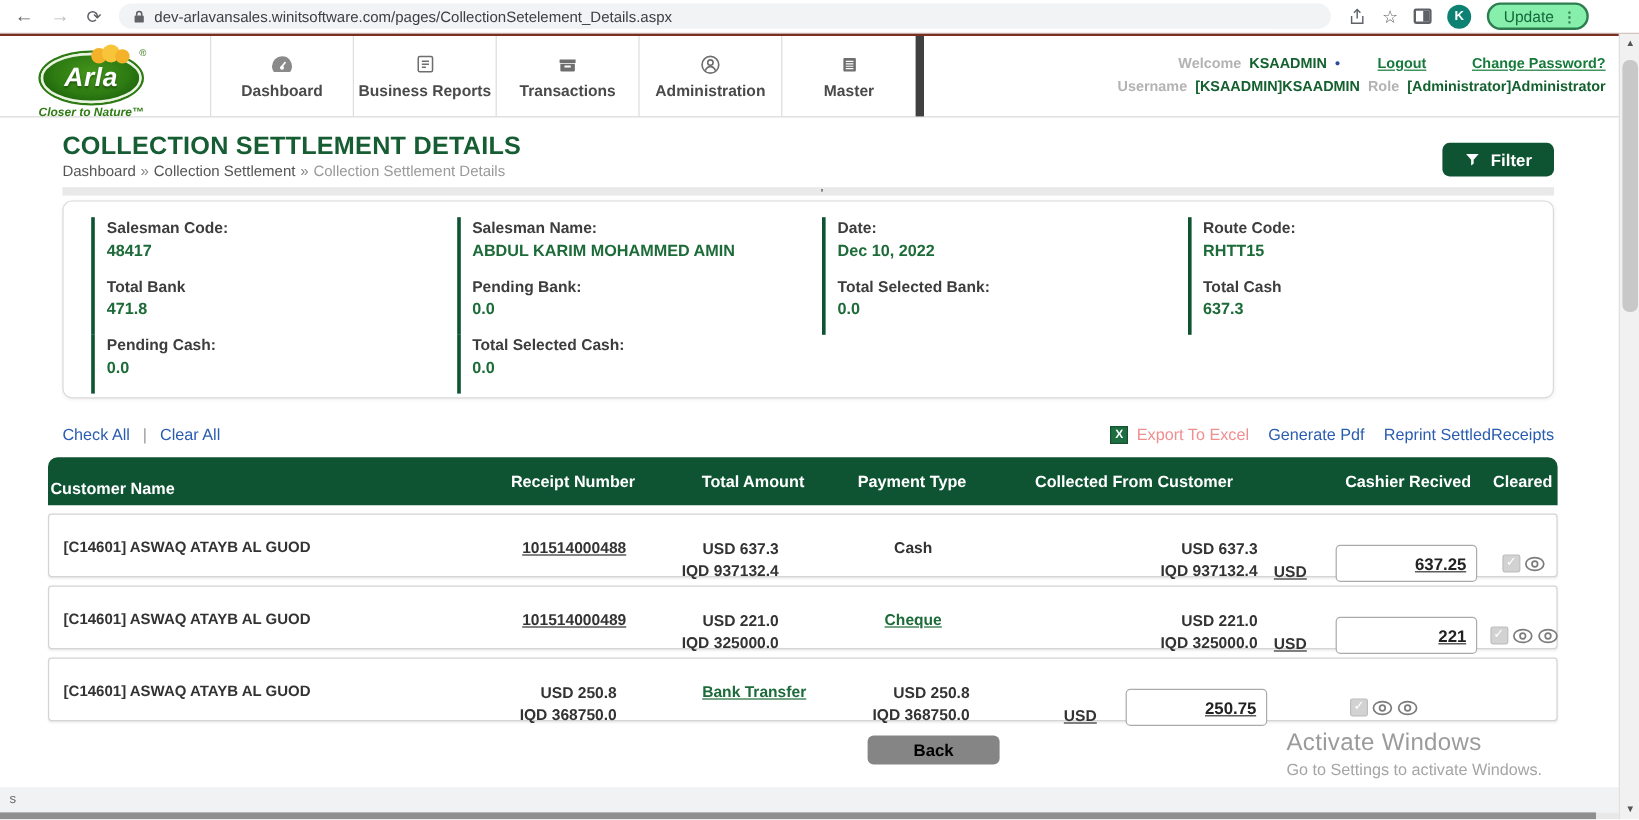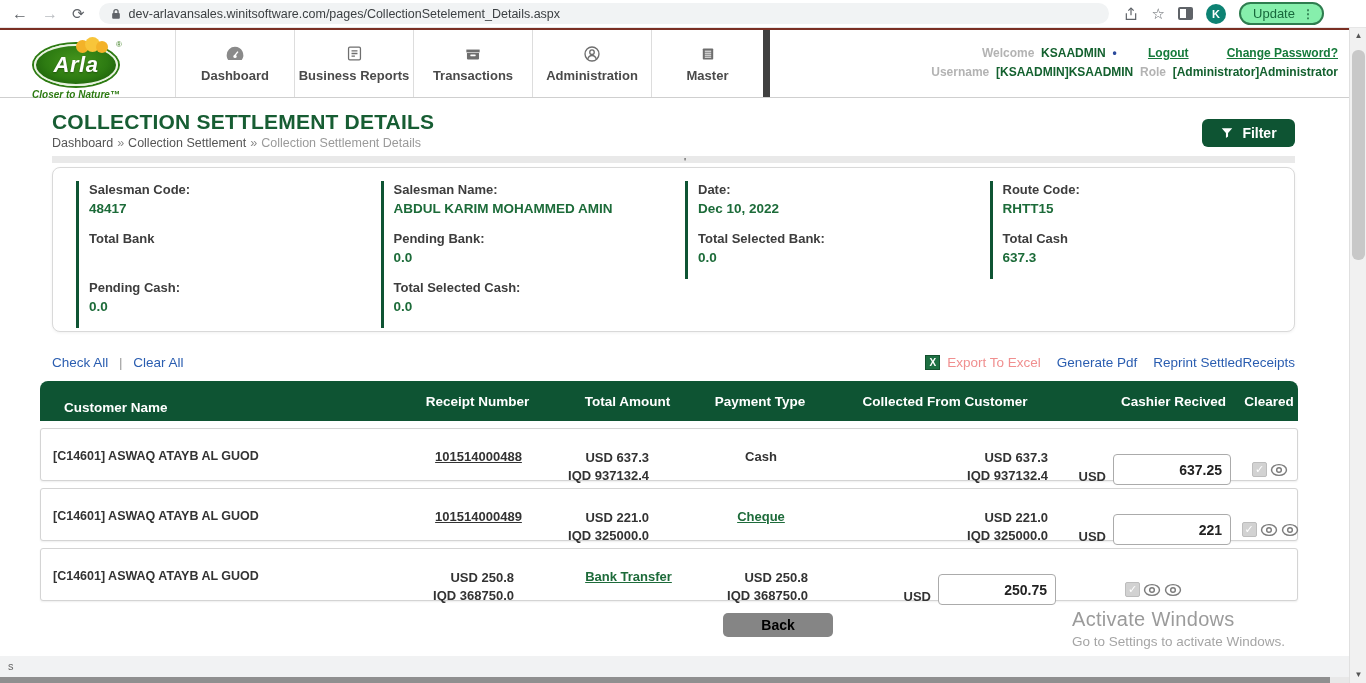--- a/index.html
+++ b/index.html
@@ -66,34 +66,34 @@
   .pipe { color:#999; padding:0 7px; }
   .right-links { position:absolute; right:0; top:0; display:flex; align-items:center; gap:16px; }
   .excel-wrap { display:flex; align-items:center; gap:7px; cursor:pointer; }
   .excel-ico { width:15px; height:15px; background:#1d6f42; border:1.5px solid #14512f; color:#fff; font-size:10px; font-weight:bold; display:flex; align-items:center; justify-content:center; }
   .pink-link { color:#f08f8f; cursor:pointer; }
 
   
   .grid-table { position:absolute; left:40px; top:283px; width:1258px; }
   .t-row { display:grid; grid-template-columns:355px 165px 135px 130px 240px 175px 58px; }
   .t-head { background:#0e5433; border-radius:8px 8px 0 0; height:40px; align-items:center; color:#fff; font-size:13.5px; font-weight:bold; }
-  .t-head .c1 { padding-left:24px;margin-top:12px; }
+  .t-head .c1 { padding-left:2px;margin-top:12px; }
   .t-head .c2,.t-head .c3,.t-head .c4,.t-head .c5,.t-head .c7 { text-align:center; }
   .t-head .c6 { text-align:right; padding-right:14px; }
   .data-row { background:#fff; border:1px solid #d4d4d4; border-radius:3px; margin-top:7px; height:53px; box-shadow:0 1px 2px rgba(0,0,0,.07); padding-top:20px; }
   .gap-bg { position:absolute; left:0; top:40px; width:100%; height:193px; background:#ededed; z-index:-1; }
   .cell { font-size:13px; color:#333; }
   .c1.cell { padding-left:12px; font-weight:bold; font-size:12.5px; }
   .c2.cell { text-align:center; font-weight:bold; }
   .receipt-link { text-decoration:underline; color:#333; cursor:pointer; }
   .c3.cell { text-align:right; padding-right:47px; font-weight:bold; line-height:18px; }
   .c4.cell { text-align:center; font-weight:bold; }
   .pay-link { color:#1d6b3a; text-decoration:underline; cursor:pointer; }
   .c5.cell { text-align:right; padding-right:18px; font-weight:bold; line-height:18px; }
-  .c6.cell { display:flex; align-items:flex-end; justify-content:flex-end; padding-right:10px; gap:7px; }
+  .c6.cell { display:flex; align-items:flex-end; justify-content:flex-end; padding-right:10px; gap:24px;text-decoration:underline; }
   .usd-lbl { font-weight:bold; font-size:13px; color:#333; padding-bottom:1px; }
   .cash-input { width:118px; height:31px; border:1px solid #ababab; border-radius:4px; text-align:right; padding-right:8px; font-size:14px; font-weight:bold; color:#222; font-family:"Liberation Sans",sans-serif; }
   .c7.cell { display:flex; align-items:center; justify-content:center; gap:3px; padding-top:5px; }
   .chk { width:15px; height:15px; background:#d2d2d2; border:1px solid #bdbdbd; border-radius:2px; color:#fff; font-size:11px; line-height:13px; text-align:center; }
 
   
   .back-btn { position:absolute; left:723px; top:515px; width:110px; height:24px; background:#858585; border:none; border-radius:5px; color:#000000; font-size:14px; font-weight:bold; cursor:pointer; font-family:"Liberation Sans",sans-serif; }
   .watermark { position:absolute; left:1072px; top:510px; color:#9b9b9b; }
   .wm1 { font-size:20px; font-weight:300; letter-spacing:.3px; }
   .wm2 { font-size:13.5px; margin-top:3px; color:#a5a5a5; }
@@ -258,20 +258,21 @@
       <div class="field">
         <div class="field-label">Date:</div>
         <div class="field-value">Dec 10, 2022</div>
       </div>
       <div class="field">
         <div class="field-label">Route Code:</div>
         <div class="field-value">RHTT15</div>
       </div>
       <div class="field">
         <div class="field-label">Total Bank</div>
+        <div class="field-value">471.8</div>
       </div>
       <div class="field">
         <div class="field-label">Pending Bank:</div>
         <div class="field-value">0.0</div>
       </div>
       <div class="field">
         <div class="field-label">Total Selected Bank:</div>
         <div class="field-value">0.0</div>
       </div>
       <div class="field">

